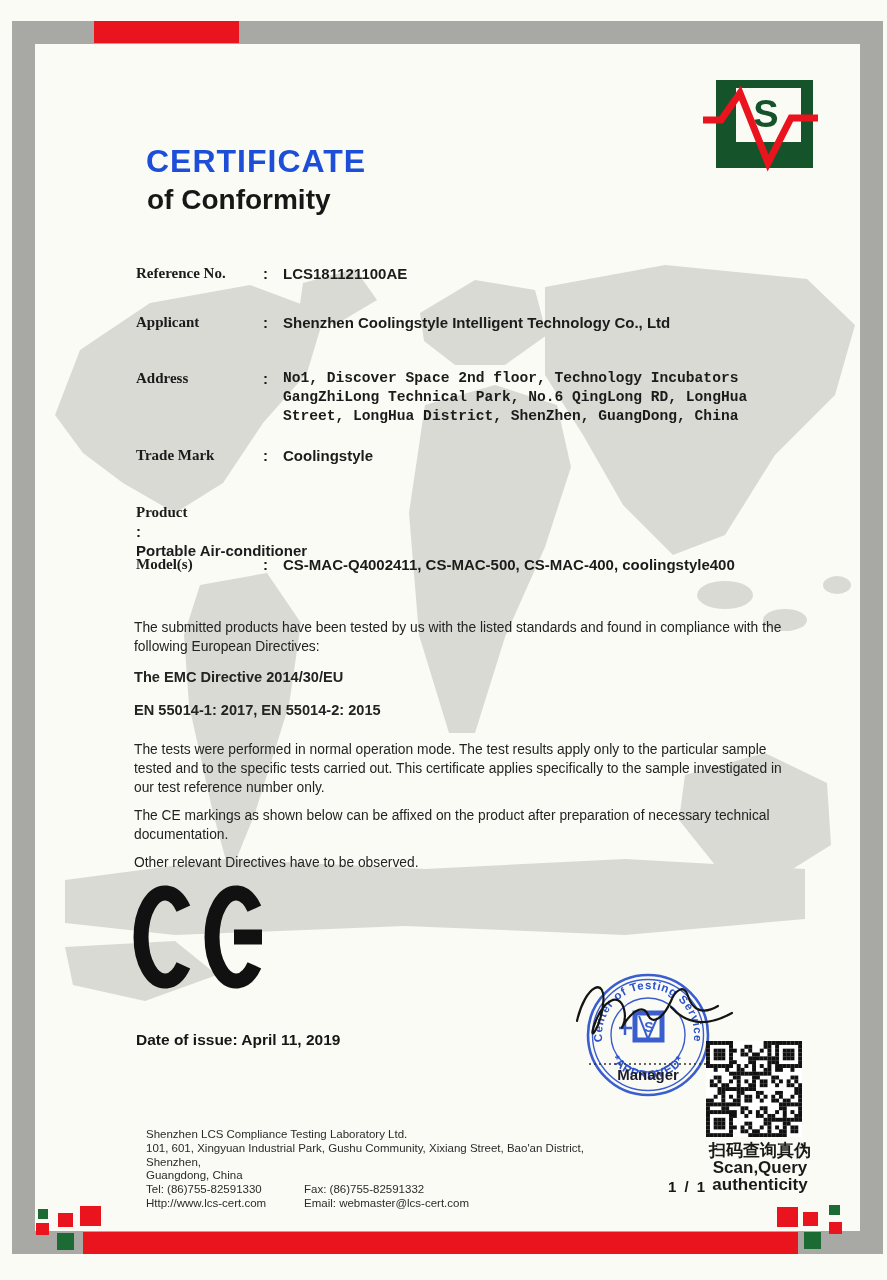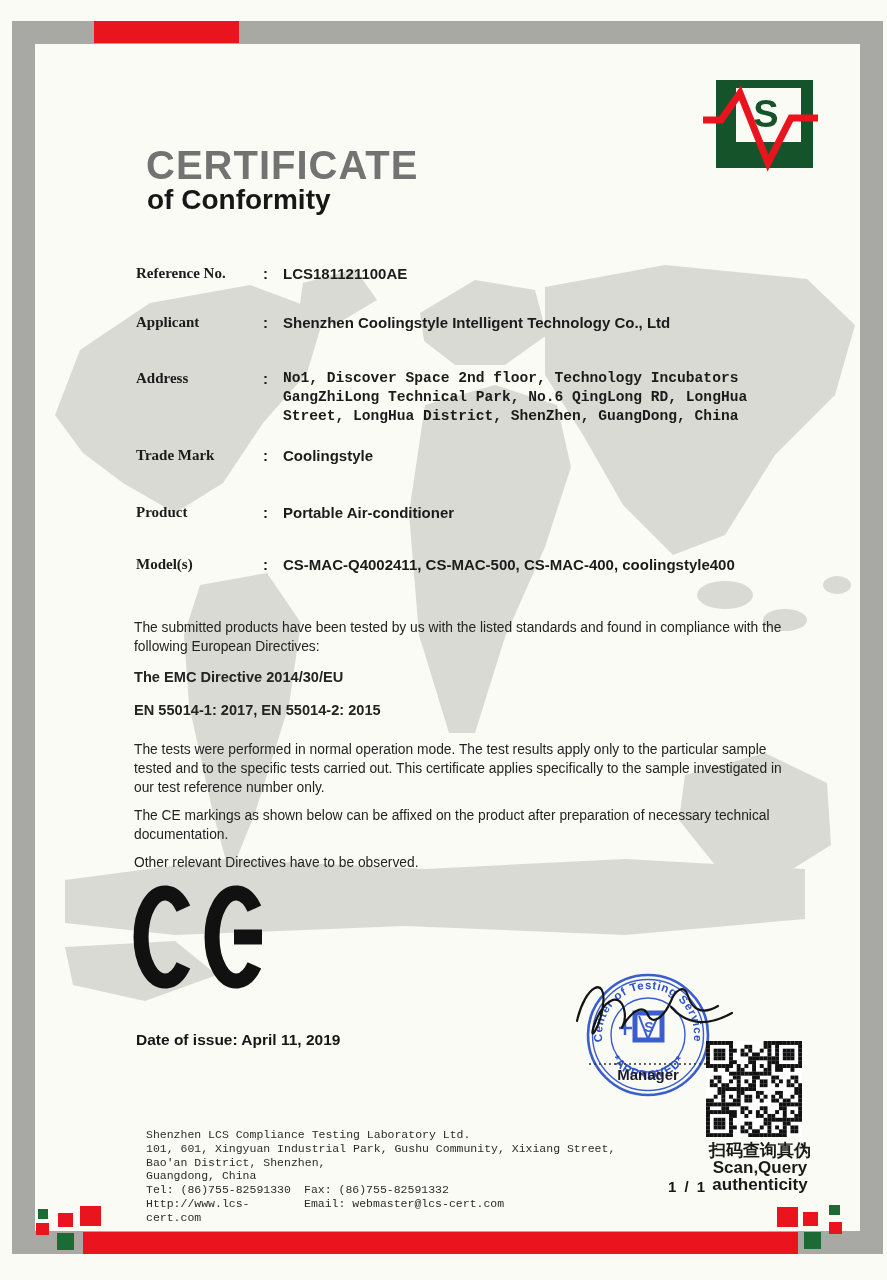--- a/index.html
+++ b/index.html
@@ -11,21 +11,21 @@
   }
   
   .frame {
     position:absolute; left:12px; top:21px; width:871px; height:1233px;
     border:23px solid #a8a9a4;
   }
   .accent { position:absolute; }
   
   .map { position:absolute; left:25px; top:255px; }
   
-  .title { position:absolute; left:146px; top:143px; font-size:40px; font-weight:bold; letter-spacing:1px; color:#737373; }
+  .title { position:absolute; left:146px; top:143px; font-size:32px; font-weight:bold; letter-spacing:1px; color:#1d4ed8; }
   .subtitle { position:absolute; left:147px; top:184px; font-size:28px; font-weight:bold; color:#171717; }
   .logo { position:absolute; left:703px; top:80px; }
   
   .field { position:absolute; left:136px; display:flex; font-size:15px; font-weight:bold; line-height:19px; color:#1b1b1b; }
   .field .lbl { width:127px; flex:none;font-family:Liberation Serif, serif; }
   .field .sep { width:20px; flex:none; }
   .field .val { width:505px; }
   .field.addr .val { font-size:14.6px;font-family:Liberation Mono, monospace; }
   
   .para { position:absolute; left:134px; width:650px; font-size:13.8px; line-height:19px; color:#232323; }
@@ -35,21 +35,21 @@
   
   .date { position:absolute; left:136px; top:1031px; font-size:15.5px; font-weight:bold; color:#161616; }
   
   .stamp { position:absolute; left:575px; top:963px; pointer-events:none; }
   
   .qr { position:absolute; left:706px; top:1041px; width:96px; height:96px; background:#fff; }
   .qr-caption { position:absolute; left:672px; top:1142px; width:176px; text-align:center; font-weight:bold; color:#1a1a1a; }
   .qr-caption .zh { font-size:17px; line-height:17px; }
   .qr-caption .en { font-size:17px; line-height:17px; }
   
-  .footer { position:absolute; left:146px; top:1128px; font-size:11.5px; line-height:13.8px; color:#2b2b2b; width:470px;font-family:Liberation Mono, monospace; }
+  .footer { position:absolute; left:146px; top:1128px; font-size:11.5px; line-height:13.8px; color:#2b2b2b; width:470px; }
   .footer .row { display:flex; }
   .footer .row .c1 { width:158px; flex:none; }
   .pageno { position:absolute; left:668px; top:1178px; font-size:15px; font-weight:bold; letter-spacing:2px; color:#161616; }
   .sq { position:absolute; }
 </style>
 </head>
 <body>
 
 <div class="page">
 
@@ -109,21 +109,21 @@
   <div class="field addr" style="top:369px;">
     <span class="lbl">Address</span>
     <span class="sep">:</span>
     <span class="val">No1, Discover Space 2nd floor, Technology Incubators GangZhiLong Technical Park, No.6 QingLong RD, LongHua Street, LongHua District, ShenZhen, GuangDong, China</span>
   </div>
   <div class="field" style="top:446px;">
     <span class="lbl">Trade Mark</span>
     <span class="sep">:</span>
     <span class="val">Coolingstyle</span>
   </div>
-  <div class="field" style="top:503px;">
+  <div class="field" style="top:503px;flex-direction:column;">
     <span class="lbl">Product</span>
     <span class="sep">:</span>
     <span class="val">Portable Air-conditioner</span>
   </div>
   <div class="field" style="top:555px;">
     <span class="lbl">Model(s)</span>
     <span class="sep">:</span>
     <span class="val">CS-MAC-Q4002411, CS-MAC-500, CS-MAC-400, coolingstyle400</span>
   </div>
 

